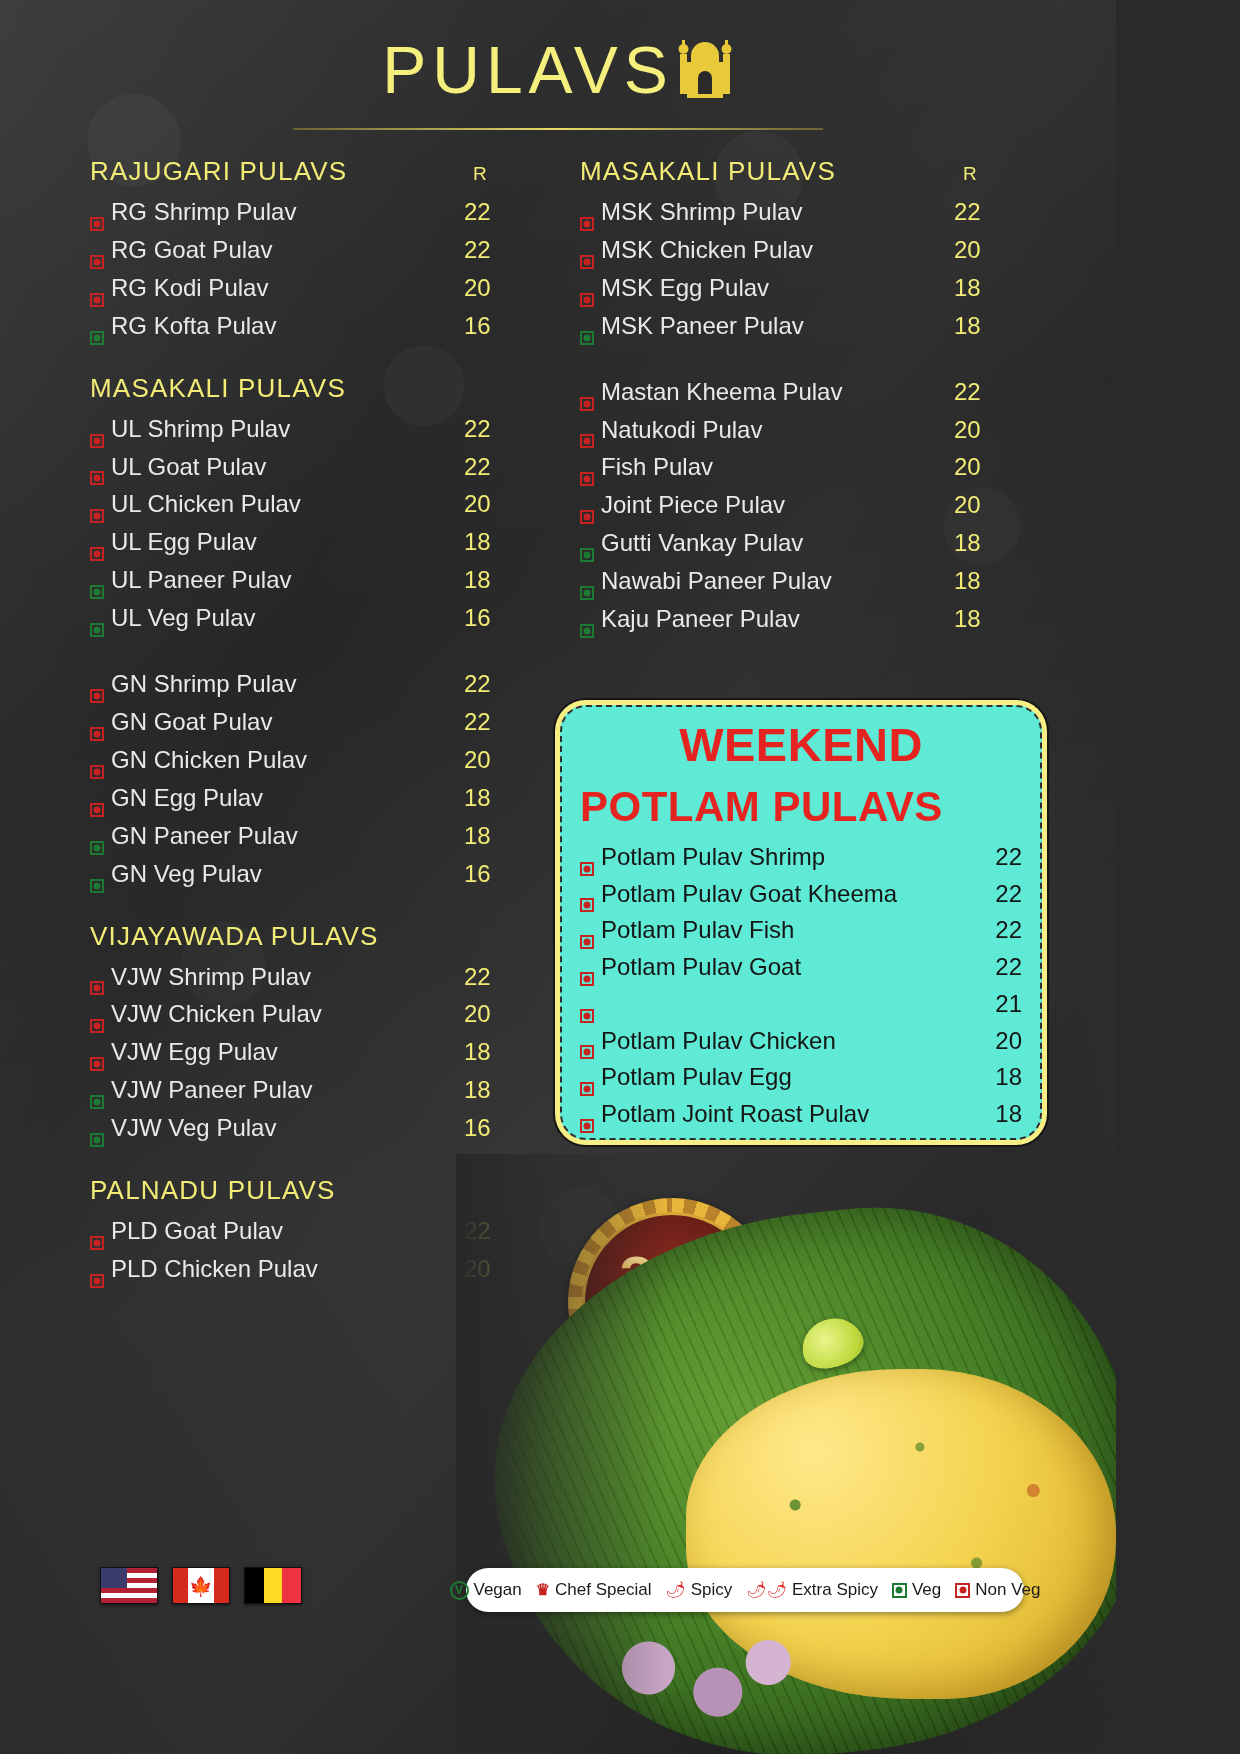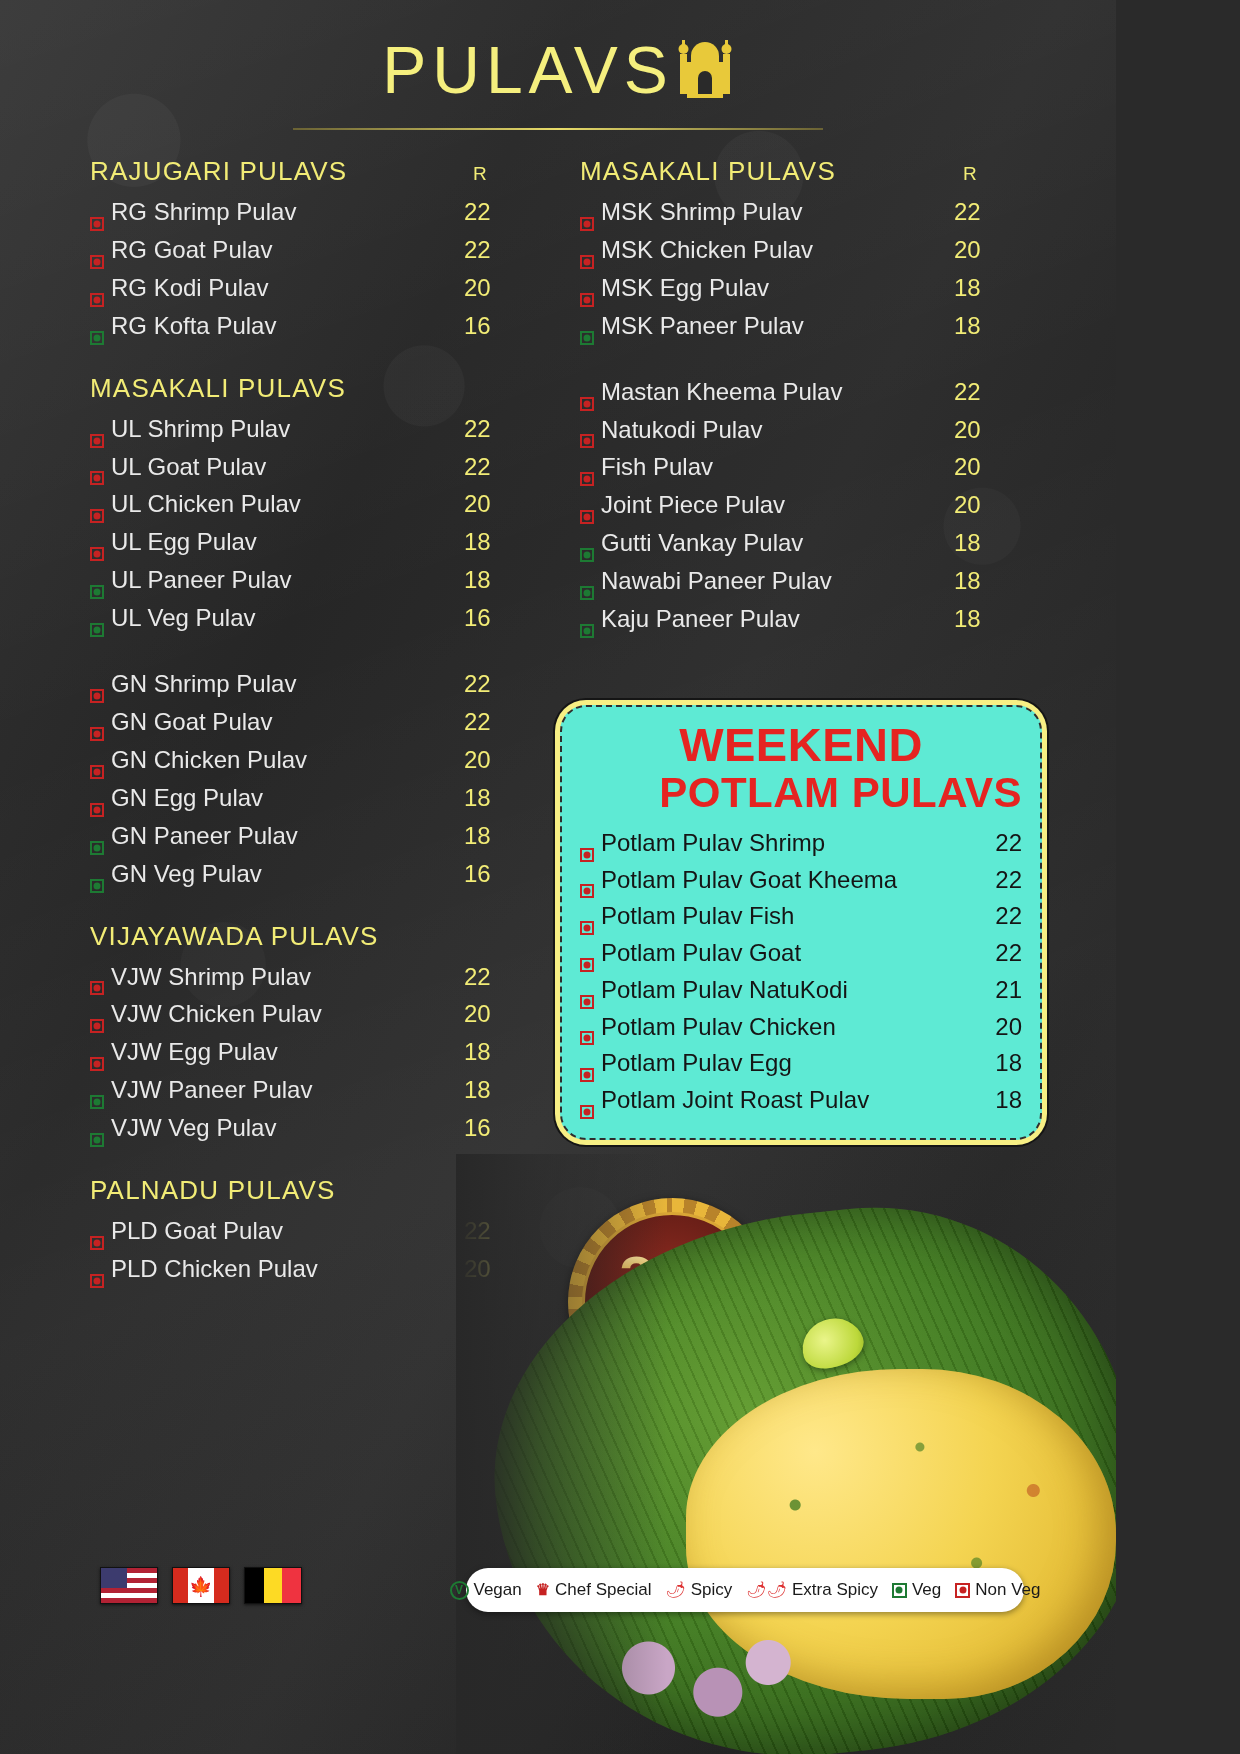--- a/index.html
+++ b/index.html
@@ -100,21 +100,21 @@
     border:2px dashed #2e2e2e;
     box-shadow:0 0 0 5px #f7ef84, 0 0 0 7px #151515;
     padding:14px 18px 10px 18px;
   }
   .weekend h2 {
     margin:0; text-align:center; color:#e52421;
     font-family:"Liberation Sans", sans-serif;
     font-weight:bold; font-size:47px; line-height:1.02; letter-spacing:0.5px;
   }
   .weekend h3 {
-    margin:2px 0 10px 0; text-align:right; color:#e52421;
+    margin:16px 0 10px 0; text-align:left; color:#e52421;
     font-family:"Liberation Sans", sans-serif;
     font-weight:bold; font-size:42px; line-height:1.05; letter-spacing:0.5px;
   }
   .weekend .row { color:#151515; font-size:24px; line-height:1.53; }
   .weekend .row .price { color:#151515; min-width:40px; text-align:right; }
   .weekend .mark { border-color:#c62222; }
 
   
   .badge {
     position:absolute; left:568px; top:1198px; width:208px; height:208px;
@@ -511,21 +511,20 @@
           <span class="nm">Potlam Pulav Fish</span>
           <span class="price">22</span>
         </div>
         <div class="row">
           <span class="mark"></span>
           <span class="nm">Potlam Pulav Goat</span>
           <span class="price">22</span>
         </div>
         <div class="row">
           <span class="mark"></span>
-          <span class="nm">Potlam Pulav NatuKodi</span>
           <span class="price">21</span>
         </div>
         <div class="row">
           <span class="mark"></span>
           <span class="nm">Potlam Pulav Chicken</span>
           <span class="price">20</span>
         </div>
         <div class="row">
           <span class="mark"></span>
           <span class="nm">Potlam Pulav Egg</span>

